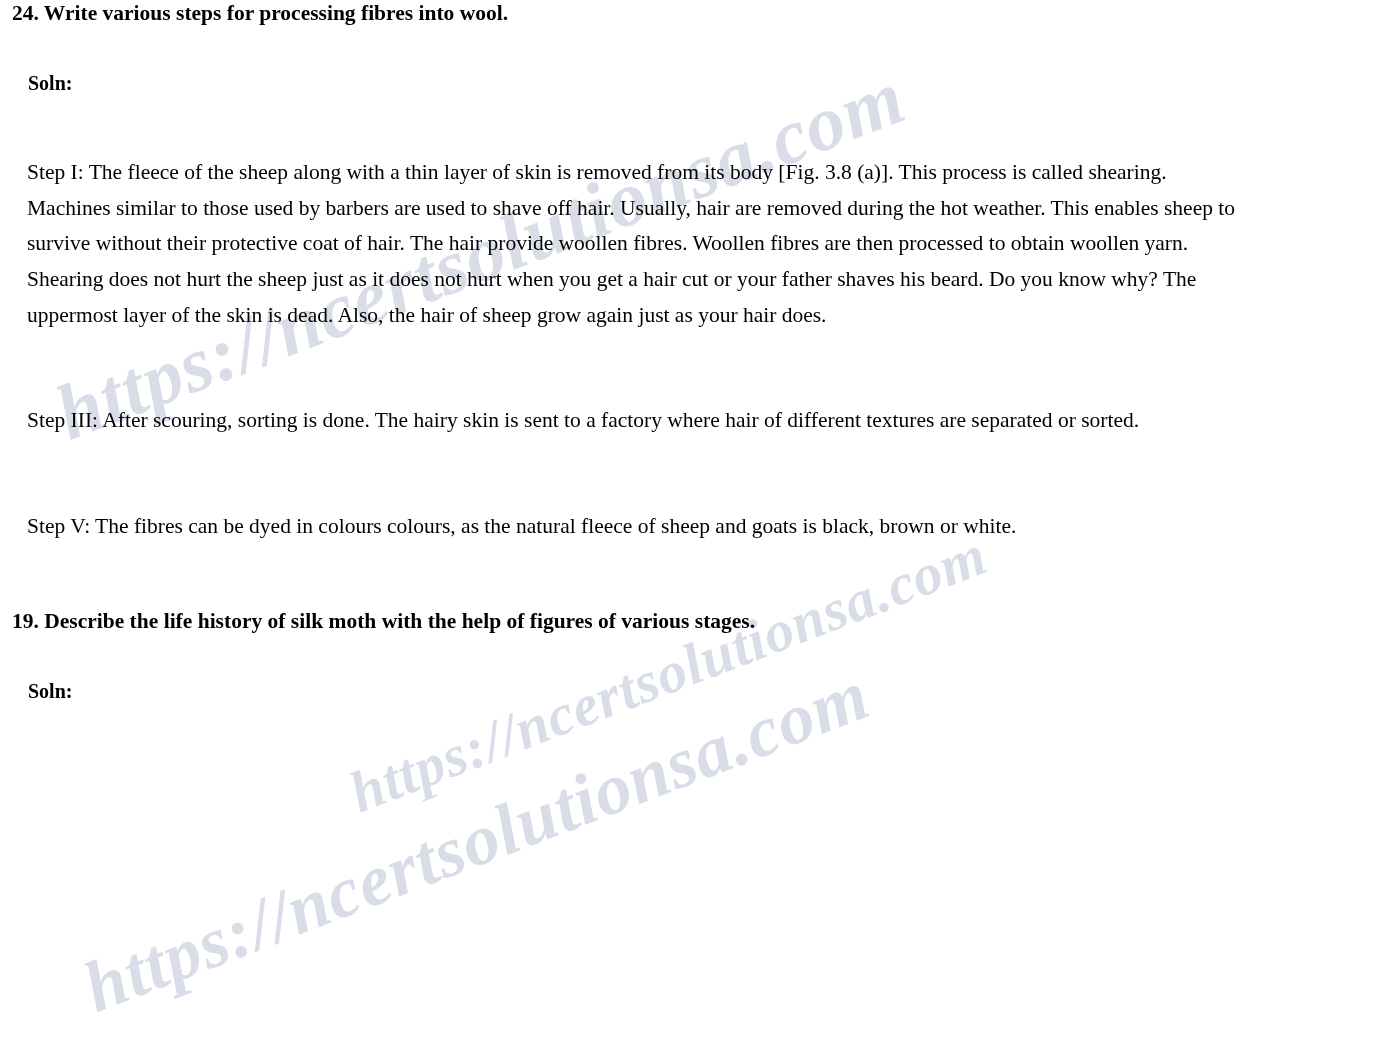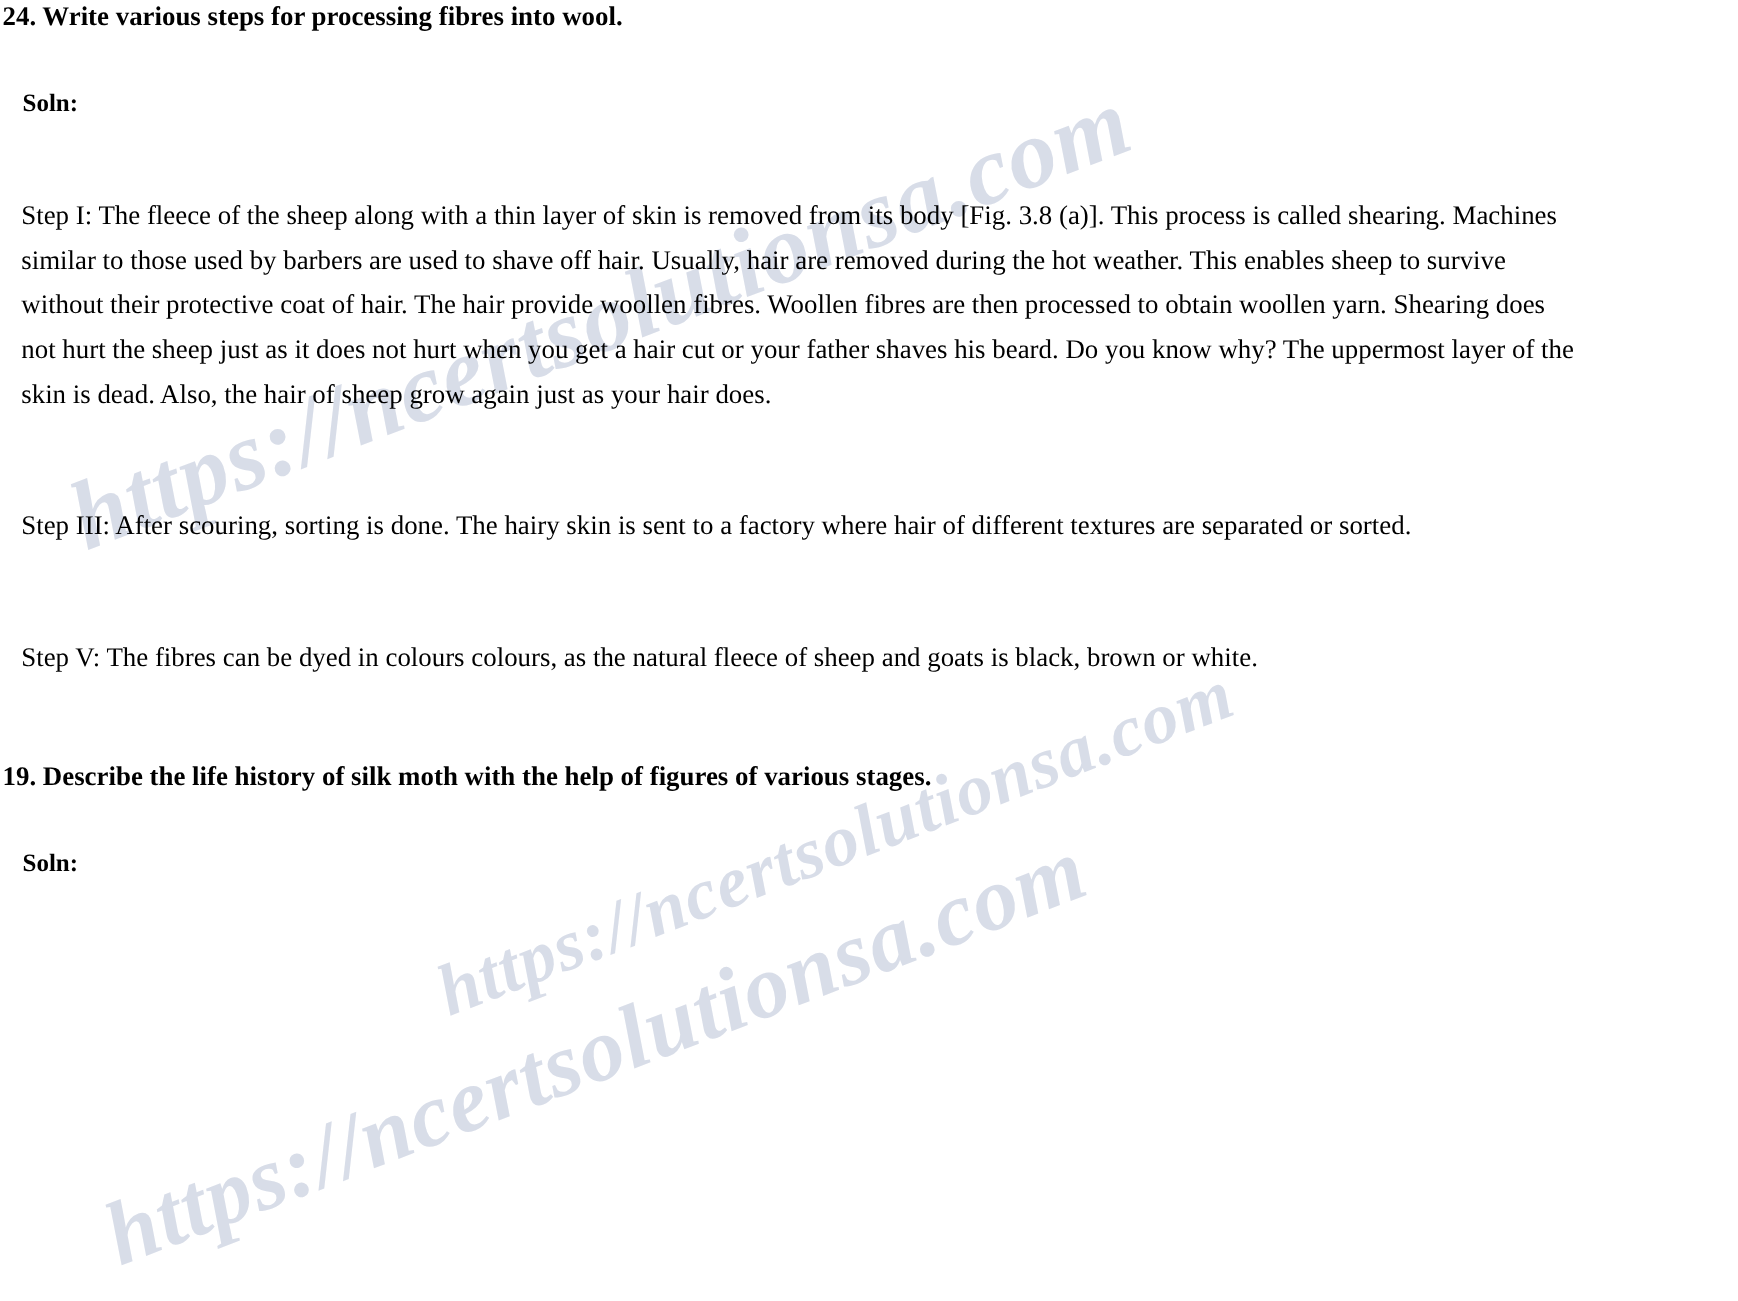--- a/index.html
+++ b/index.html
@@ -14,21 +14,21 @@
     overflow: hidden;
     font-family: "Liberation Serif", "DejaVu Serif", serif;
     color: #000000;
   }
 
   .page {
     position: relative;
     width: 1278px;
     height: 1041px;
     box-sizing: border-box;
-    padding: 0 2px;
+    padding: 0 12px;
     z-index: 2;
   }
 
   .watermark-layer {
     position: absolute;
     top: 0;
     left: 0;
     width: 1390px;
     height: 1041px;
     z-index: 1;

